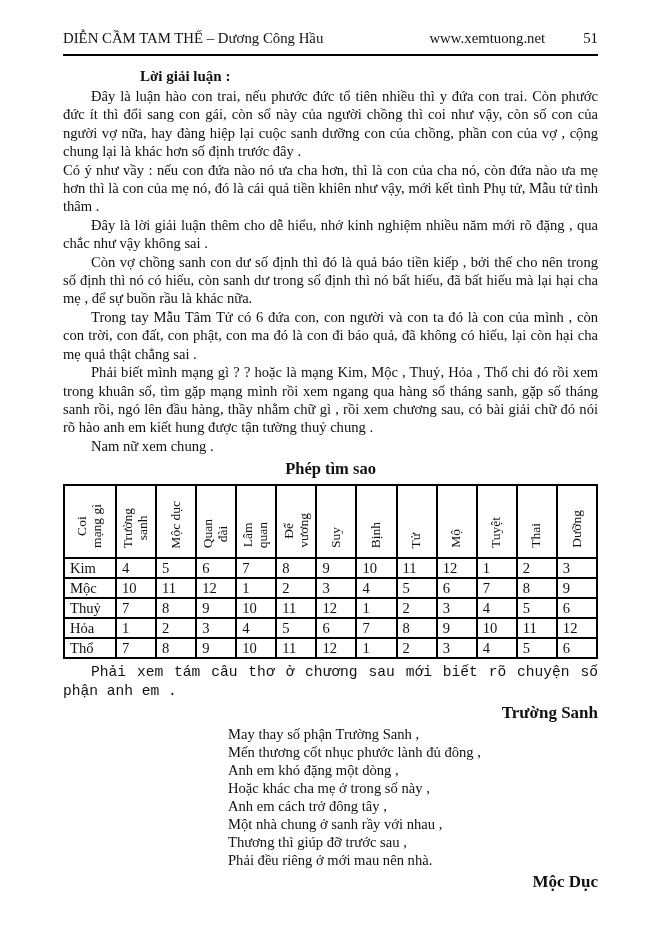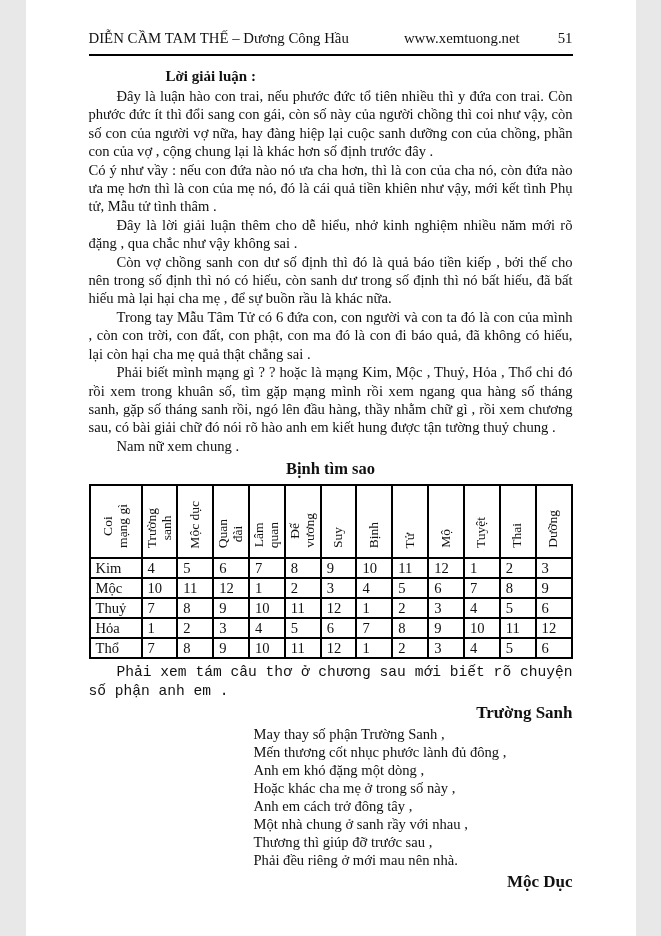--- a/index.html
+++ b/index.html
@@ -1,17 +1,17 @@
 <!DOCTYPE html>
 <html><head>
 <meta charset="utf-8">
 <style>
   html,body{margin:0;padding:0;background:#e8e8e8;}
   .page{
-    position:relative;width:610px;height:936px;background:#ffffff;
+    position:relative;width:661px;height:936px;background:#ffffff;
     font-family:"Liberation Serif","DejaVu Serif",serif;color:#111;
     overflow:hidden;margin:0 auto;
   }
   .content{margin:0 63px;}
   .pageheader{display:flex;align-items:baseline;padding-top:30px;font-size:14.8px;}
   .pageheader .title{flex:1;}
   .pageheader .site{margin-right:38px;}
   .rule{border-bottom:2px solid #000;margin-top:7px;}
   .subhead{font-size:15px;font-weight:bold;margin:12px 0 2px 77px;}
   .para{font-size:14.6px;line-height:18.4px;text-align:justify;margin:0;}
@@ -49,21 +49,21 @@
     <div class="subhead">Lời giải luận :</div>
     <p class="para indent">Đây là luận hào con trai, nếu phước đức tổ tiên nhiều thì y đứa con trai. Còn phước đức ít thì đổi sang con gái, còn số này của người chồng thì coi như vậy, còn số con của người vợ nữa, hay đàng hiệp lại cuộc sanh dưỡng con của chồng, phần con của vợ , cộng chung lại là khác hơn số định trước đây .</p>
     <p class="para">Có ý như vầy : nếu con đứa nào nó ưa cha hơn, thì là con của cha nó, còn đứa nào ưa mẹ hơn thì là con của mẹ nó, đó là cái quả tiền khiên như vậy, mới kết tình Phụ tử, Mẫu tử tình thâm .</p>
     <p class="para indent">Đây là lời giải luận thêm cho dễ hiểu, nhở kinh nghiệm nhiều năm mới rõ đặng , qua chắc như vậy không sai .</p>
     <p class="para indent">Còn vợ chồng sanh con dư số định thì đó là quả báo tiền kiếp , bởi thế cho nên trong số định thì nó có hiếu, còn sanh dư trong số định thì nó bất hiếu, đã bất hiếu mà lại hại cha mẹ , để sự buồn rầu là khác nữa.</p>
     <p class="para indent">Trong tay Mẫu Tâm Tử có 6 đứa con, con người và con ta đó là con của mình , còn con trời, con đất, con phật, con ma đó là con đi báo quả, đã không có hiếu, lại còn hại cha mẹ quả thật chẳng sai .</p>
 
     <p class="para indent">Phải biết mình mạng gì ? ? hoặc là mạng Kim, Mộc , Thuỷ, Hỏa , Thổ chi đó rồi xem trong khuân số, tìm gặp mạng mình rồi xem ngang qua hàng số tháng sanh, gặp số tháng sanh rồi, ngó lên đầu hàng, thầy nhằm chữ gì , rồi xem chương sau, có bài giải chữ đó nói rõ hào anh em kiết hung được tận tường thuỷ chung .</p>
     <p class="para indent">Nam nữ xem chung .</p>
 
-    <div class="centerhead">Bịnh tìm sao</div>
+    <div class="centerhead">Phép tìm sao</div>
 
     <table class="startable">
         <colgroup>
           <col style="width: 52px;">
           <col>
           <col>
           <col>
           <col>
           <col>
           <col>

